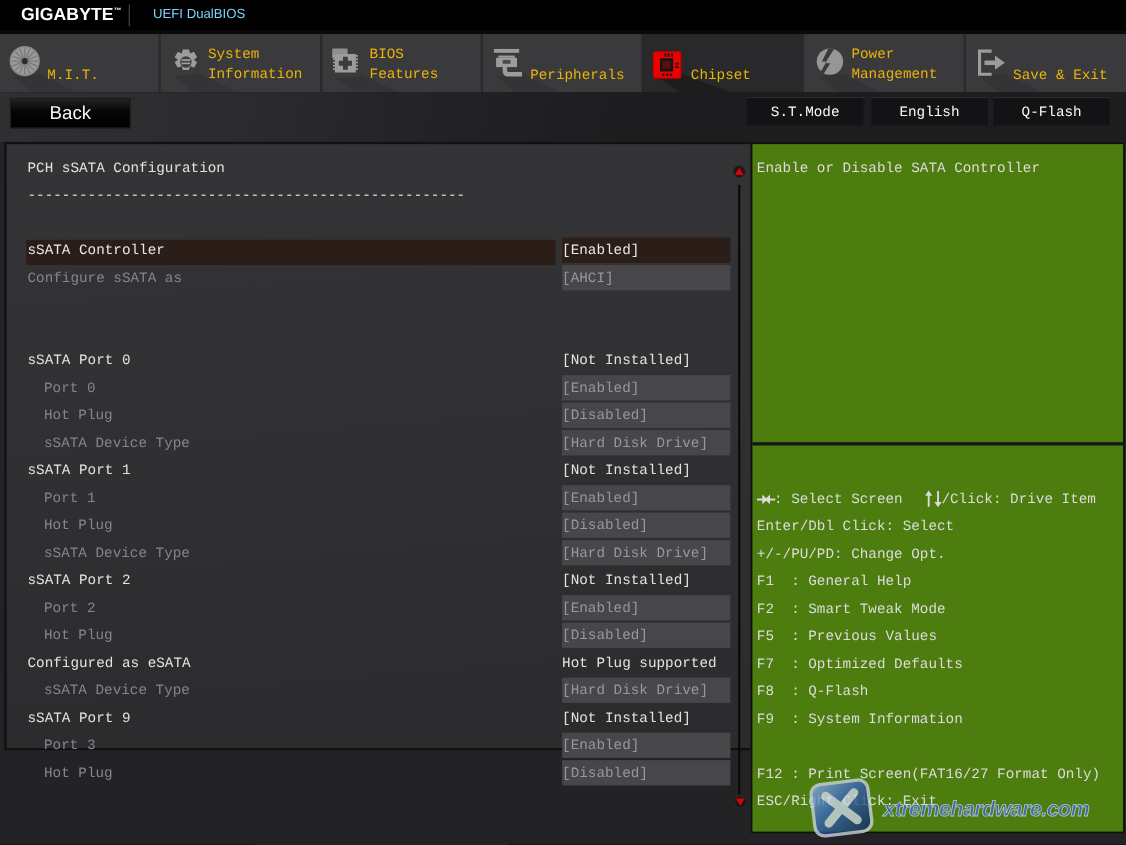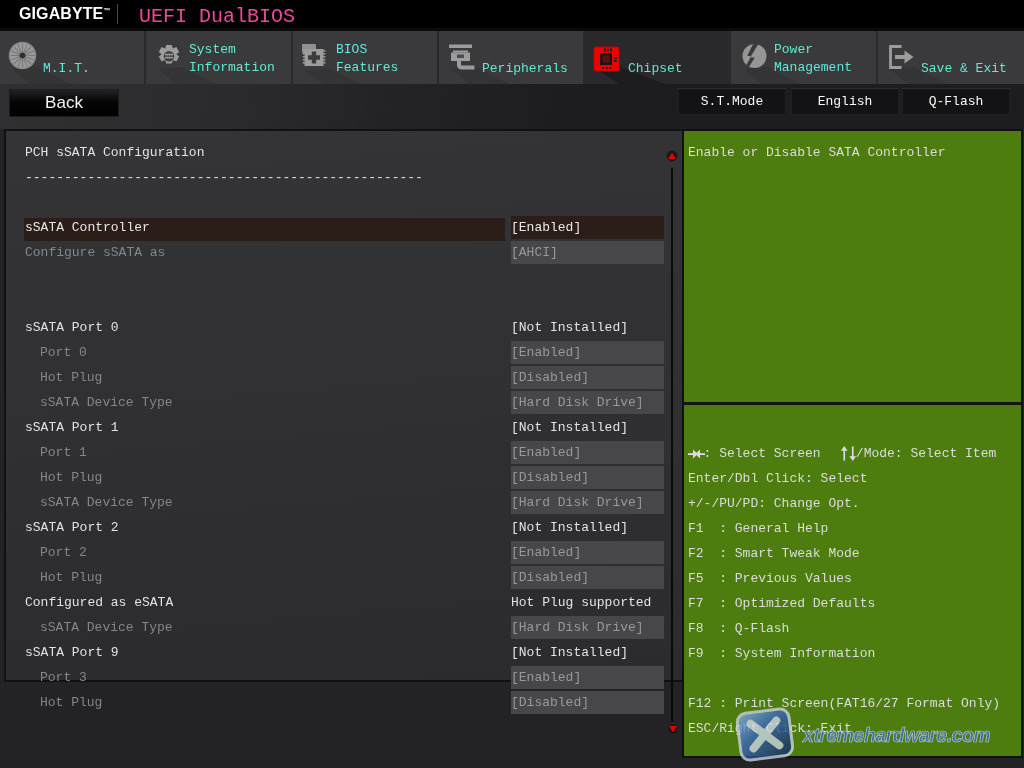--- a/index.html
+++ b/index.html
@@ -5,26 +5,26 @@
 html,body{margin:0;padding:0;background:#000;}
 #screen{position:relative;width:1024px;height:768px;overflow:hidden;background:#232325;
   font-family:"Liberation Mono",monospace;font-size:13px;color:#e2e2e2;}
 .abs{position:absolute;}
 
 #topbar{left:0;top:0;width:1024px;height:28px;background:#000;}
 #giga{left:19px;top:5px;font-family:"Liberation Sans",sans-serif;font-weight:bold;
   font-size:16px;color:#fff;letter-spacing:.1px;}
 #giga sup{font-size:7px;vertical-align:6px;}
 #tdiv{left:117px;top:4px;width:1px;height:20px;background:#4a4a4a;}
-#uefi{left:139px;top:5px;font-family:Liberation Mono, monospace;font-size:20px;color:#ec4899;}
+#uefi{left:139px;top:5px;font-family:Liberation Sans, sans-serif;font-size:12px;color:#7dd3fc;}
 
 #tabstrip{left:0;top:28px;width:1024px;height:56px;background:#0a0a0a;}
 .tab{position:absolute;top:3px;height:53px;background:#3a3a3d;box-sizing:border-box;border-right:2px solid #2a2a2c;}
 .tab.sel{background:#29292c;}
-.tabtext{position:absolute;left:43px;color:#5eead4;font-size:13px;line-height:18px;white-space:pre;}
+.tabtext{position:absolute;left:43px;color:#eab308;font-size:13px;line-height:18px;white-space:pre;}
 .one{top:29px;}
 .two{top:10px;}
 .tsvg{position:absolute;left:0;top:0;}
 
 #navbar{left:0;top:84px;width:1024px;height:45px;background:#1d1d1f;}
 #navshine{left:0;top:84px;width:560px;height:45px;
  background:linear-gradient(100deg,#303033 0%,#2b2b2e 40%,#232325 70%,rgba(29,29,31,0) 100%);}
 #back{left:9px;top:5px;width:110px;height:28px;background:linear-gradient(#232325,#050506 45%,#000 100%);
  border:1px solid #1c1c1e;box-sizing:border-box;text-align:center;line-height:26px;
  font-family:"Liberation Sans",sans-serif;font-size:17px;color:#f5f5f5;}
@@ -226,21 +226,21 @@
     <div class="val" style="top:509px;"><span>[Not Installed]</span></div>
     <div class="row ind gray" style="top:534px;">Port 3</div>
     <div class="val" style="top:534px;"><div class="cell">[Enabled]</div></div>
     <div class="row ind gray" style="top:559px;">Hot Plug</div>
     <div class="val" style="top:559px;"><div class="cell">[Disabled]</div></div>
   </div>
 
   <div class="abs" id="rightpanel">
     <div class="help gray" style="top:9px;">Enable or Disable SATA Controller</div>
     <div class="abs" id="rpdiv"></div>
-    <div class="help" style="top:310px;">  : Select Screen<span style="padding-left:4px;">    /Mode: Select Item</span></div>
+    <div class="help" style="top:310px;">  : Select Screen<span style="padding-left:4px;">    /Click: Drive Item</span></div>
     <svg class="abs" style="left:4px;top:316px;" width="17" height="14" viewBox="0 0 17 14">
       <rect x="0" y="6.2" width="5.5" height="1.8" fill="#dcdcdc"></rect>
       <path d="M5 2.6v8.8L9.7 7z" fill="#dcdcdc"></path>
       <rect x="11.5" y="6.2" width="5.5" height="1.8" fill="#dcdcdc"></rect>
       <path d="M12 2.6v8.8L7.3 7z" fill="#dcdcdc"></path>
     </svg>
     <svg class="abs" style="left:156px;top:314px;" width="17" height="17" viewBox="0 0 18 17">
       <path d="M4.5 4v12" stroke="#dcdcdc" stroke-width="1.8"></path>
         <path d="M1 5.5l3.5-5 3.5 5z" fill="#dcdcdc"></path>
       <path d="M13.5 1v12" stroke="#dcdcdc" stroke-width="1.8"></path>

